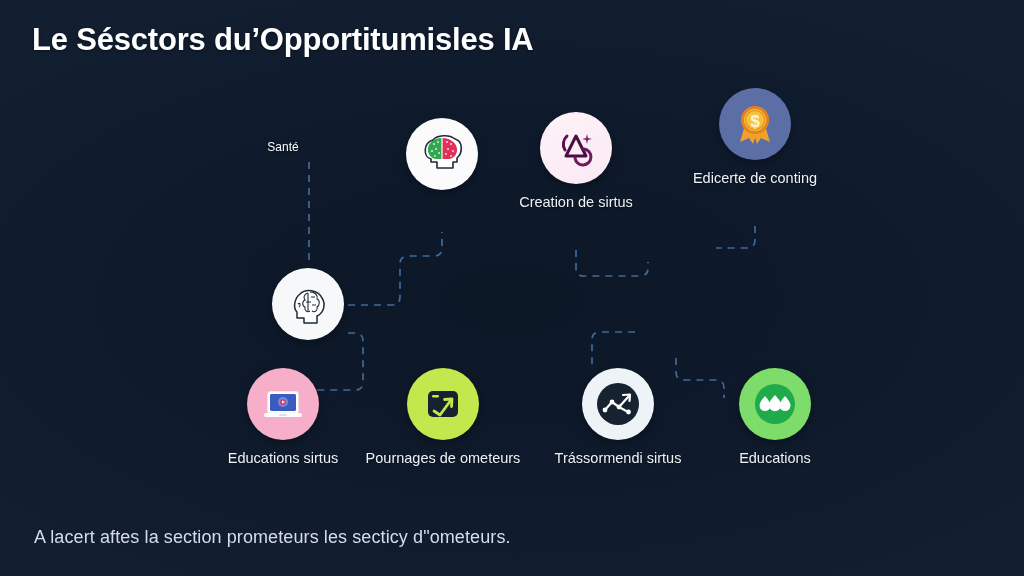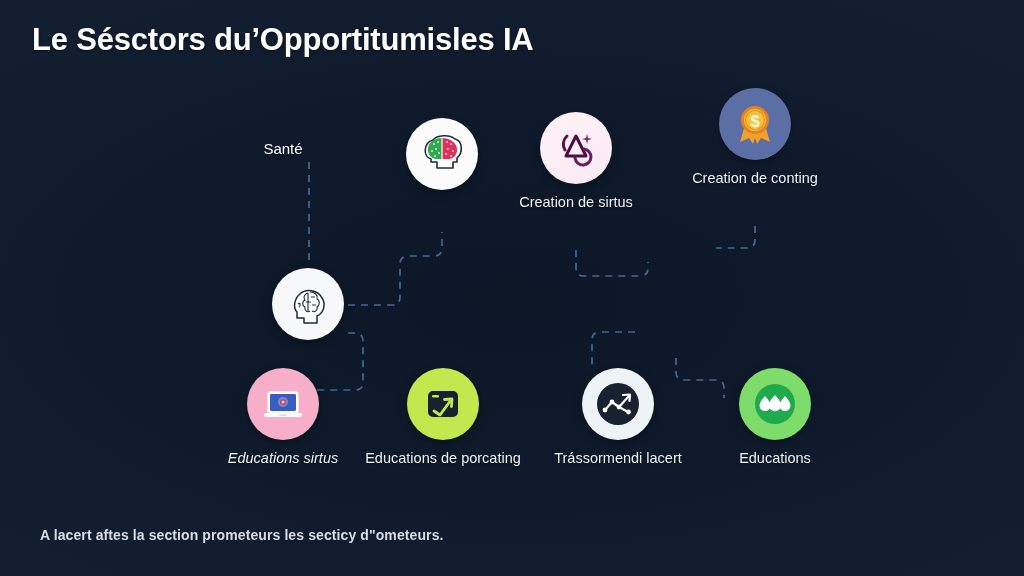--- a/index.html
+++ b/index.html
@@ -17,22 +17,22 @@
   }
   
   #title{
     position:absolute;left:32px;top:22px;
     font-size:31px;font-weight:bold;color:#ffffff;
     letter-spacing:-0.2px;white-space:nowrap;
     text-shadow:0 1px 3px rgba(0,0,0,.45);
   }
   
   #footer{
-    position:absolute;left:40px;top:527px;
-    font-size:14px;color:#d5dde8;letter-spacing:.1px;white-space:nowrap;font-weight:bold;
+    position:absolute;left:34px;top:527px;
+    font-size:18px;color:#d5dde8;letter-spacing:.1px;white-space:nowrap;
   }
   
   #links{position:absolute;left:0;top:0;width:1024px;height:576px;}
   #links path{
     fill:none;stroke:#3f6a99;stroke-width:1.7;
     stroke-dasharray:7 6;stroke-linecap:butt;
   }
   
   .node{position:absolute;width:170px;margin-left:-85px;text-align:center;}
   .disc{
@@ -40,21 +40,21 @@
     display:flex;align-items:center;justify-content:center;
     position:relative;box-shadow:0 3px 10px rgba(0,0,0,.35);
   }
   .disc.big{width:72px;height:72px;}
   .caption{
     margin-top:9px;font-size:14.5px;line-height:1.25;color:#eef2f7;
     text-shadow:0 1px 2px rgba(0,0,0,.5);
   }
   .plain-label{
     position:absolute;width:180px;margin-left:-90px;text-align:center;
-    font-size:15px;color:#ffffff;font-weight:500;
+    font-size:12px;color:#ffffff;font-weight:500;
     text-shadow:0 1px 3px rgba(0,0,0,.5);
   }
   
   .d-white{background:#f7f8fa;}
   .d-offwhite{background:#fbfbfc;}
   .d-pinkwhite{background:linear-gradient(150deg,#fdf3f8 0%,#fbe9f3 100%);}
   .d-bluegray{background:#5b6ea5;}
   .d-lightblue{background:#dcebf4;}
   .d-pink{background:#f6aec9;}
   .d-lime{background:#c2e84e;}
@@ -129,39 +129,39 @@
     <div class="disc d-bluegray big">
       <svg class="gi" width="50" height="50" viewBox="0 0 50 50">
         <path d="M15 26 L10 43 L19 39 L23 45 L28 29 Z" fill="#f0a12a"></path>
         <path d="M35 26 L40 43 L31 39 L27 45 L22 29 Z" fill="#f0a12a"></path>
         <circle cx="25" cy="21" r="14" fill="#e8801f"></circle>
         <circle cx="25" cy="21" r="11" fill="#f5c23e"></circle>
         <circle cx="25" cy="21" r="9.5" fill="none" stroke="#e0951f" stroke-width="1.2"></circle>
         <text x="25" y="28" font-size="17" font-weight="bold" fill="#fff6d8" text-anchor="middle" font-family="'Liberation Sans', sans-serif">$</text>
       </svg>
     </div>
-    <div class="caption">Creation de conting</div>
+    <div class="caption">Edicerte de conting</div>
   </div>
 
   <div class="node" style="left:308px;top:268px;">
     <div class="disc d-white big">
       <svg class="gi" width="48" height="48" viewBox="0 0 48 48">
         <path d="M20 38 L20 43 L33 43 L33 36 C40 33 42 24 38 18 C34 10 22 8 16 14 C10 19 9 28 13 32 L13 38 Z" fill="#ffffff" stroke="#1c2b3a" stroke-width="1.5" stroke-linejoin="round"></path>
         <g fill="none" stroke="#1c2b3a" stroke-width="1.1">
           <path d="M24 13 C20 14 19 18 21 20 C18 21 18 26 21 27 C20 30 23 33 26 31"></path>
           <path d="M26 12 C31 12 34 15 33 19 C36 20 36 25 33 27 C34 30 31 33 28 31"></path>
           <path d="M24 13 L24 31 M27 17 L31 17 M22 22 L27 22 M28 25 L32 25"></path>
           <path d="M14 24 C16 22 17 25 15 27"></path>
         </g>
       </svg>
     </div>
   </div>
 
 
-  <div class="node" style="left:283px;top:368px;font-style:italic;">
+  <div class="node" style="left:283px;top:368px;">
     <div class="disc d-pink big">
       <svg class="gi" width="48" height="48" viewBox="0 0 48 48">
         <rect x="9" y="12" width="30" height="21" rx="2.5" fill="#ffffff" stroke="#f2f6fa" stroke-width="1.4"></rect>
         <rect x="11" y="14" width="26" height="17" rx="1.4" fill="#3a5bbf"></rect>
         <circle cx="24" cy="22" r="5" fill="#6f8ee0"></circle>
         <circle cx="24" cy="22" r="3" fill="#e23d5a"></circle>
         <path d="M23 20.5 L26 22 L23 23.5 Z" fill="#ffffff"></path>
         <rect x="5" y="33" width="38" height="4" rx="2" fill="#ffffff"></rect>
         <rect x="20" y="34.3" width="8" height="1.4" rx="0.7" fill="#cfd6e2"></rect>
       </svg>
@@ -171,38 +171,38 @@
 
   <div class="node" style="left:443px;top:368px;">
     <div class="disc d-lime big">
       <svg class="gi" width="46" height="46" viewBox="0 0 46 46">
         <rect x="8" y="10" width="30" height="26" rx="5" fill="#16222f"></rect>
         <rect x="12" y="14" width="7" height="2.6" rx="1.3" fill="#c2e84e"></rect>
         <path d="M14 30 L20 34 L31 19" fill="none" stroke="#c2e84e" stroke-width="2.8" stroke-linecap="round" stroke-linejoin="round"></path>
         <path d="M24.5 18.5 L32 18 L31.5 25.5" fill="none" stroke="#c2e84e" stroke-width="2.8" stroke-linecap="round" stroke-linejoin="round"></path>
       </svg>
     </div>
-    <div class="caption">Educations de porcating</div>
+    <div class="caption">Pournages de ometeurs</div>
   </div>
 
   <div class="node" style="left:618px;top:368px;">
     <div class="disc d-ring big">
       <svg class="gi" width="56" height="56" viewBox="0 0 56 56">
         <circle cx="28" cy="28" r="26" fill="#eef3f7"></circle>
         <circle cx="28" cy="28" r="21" fill="#16222f"></circle>
         <path d="M15 34 L22 26 L29 31 L39 20" fill="none" stroke="#ffffff" stroke-width="2.2" stroke-linecap="round" stroke-linejoin="round"></path>
         <path d="M29 31 L38 36" fill="none" stroke="#ffffff" stroke-width="2.2" stroke-linecap="round"></path>
         <path d="M33 19 L40 18.5 L39.5 25" fill="none" stroke="#ffffff" stroke-width="2.2" stroke-linecap="round" stroke-linejoin="round"></path>
         <circle cx="15" cy="34" r="2.4" fill="#ffffff"></circle>
         <circle cx="22" cy="26" r="2.4" fill="#ffffff"></circle>
         <circle cx="29" cy="31" r="2.4" fill="#ffffff"></circle>
         <circle cx="38.5" cy="36" r="2.4" fill="#ffffff"></circle>
       </svg>
     </div>
-    <div class="caption">Trássormendi lacert</div>
+    <div class="caption">Trássormendi sirtus</div>
   </div>
 
   <div class="node" style="left:775px;top:368px;text-align:center;">
     <div class="disc d-green big">
       <svg class="gi" width="56" height="56" viewBox="0 0 56 56">
         <circle cx="28" cy="28" r="26" fill="#7ddc6a"></circle>
         <circle cx="28" cy="28" r="20" fill="#1faa4b"></circle>
         <g fill="#ffffff">
           <path d="M18 20 C21.5 24 23.5 26.5 23.5 29.5 A5.5 5.5 0 0 1 12.5 29.5 C12.5 26.5 14.5 24 18 20 Z"></path>
           <path d="M28 19 C31.8 23.3 34 26 34 29.2 A6 6 0 0 1 22 29.2 C22 26 24.2 23.3 28 19 Z"></path>

